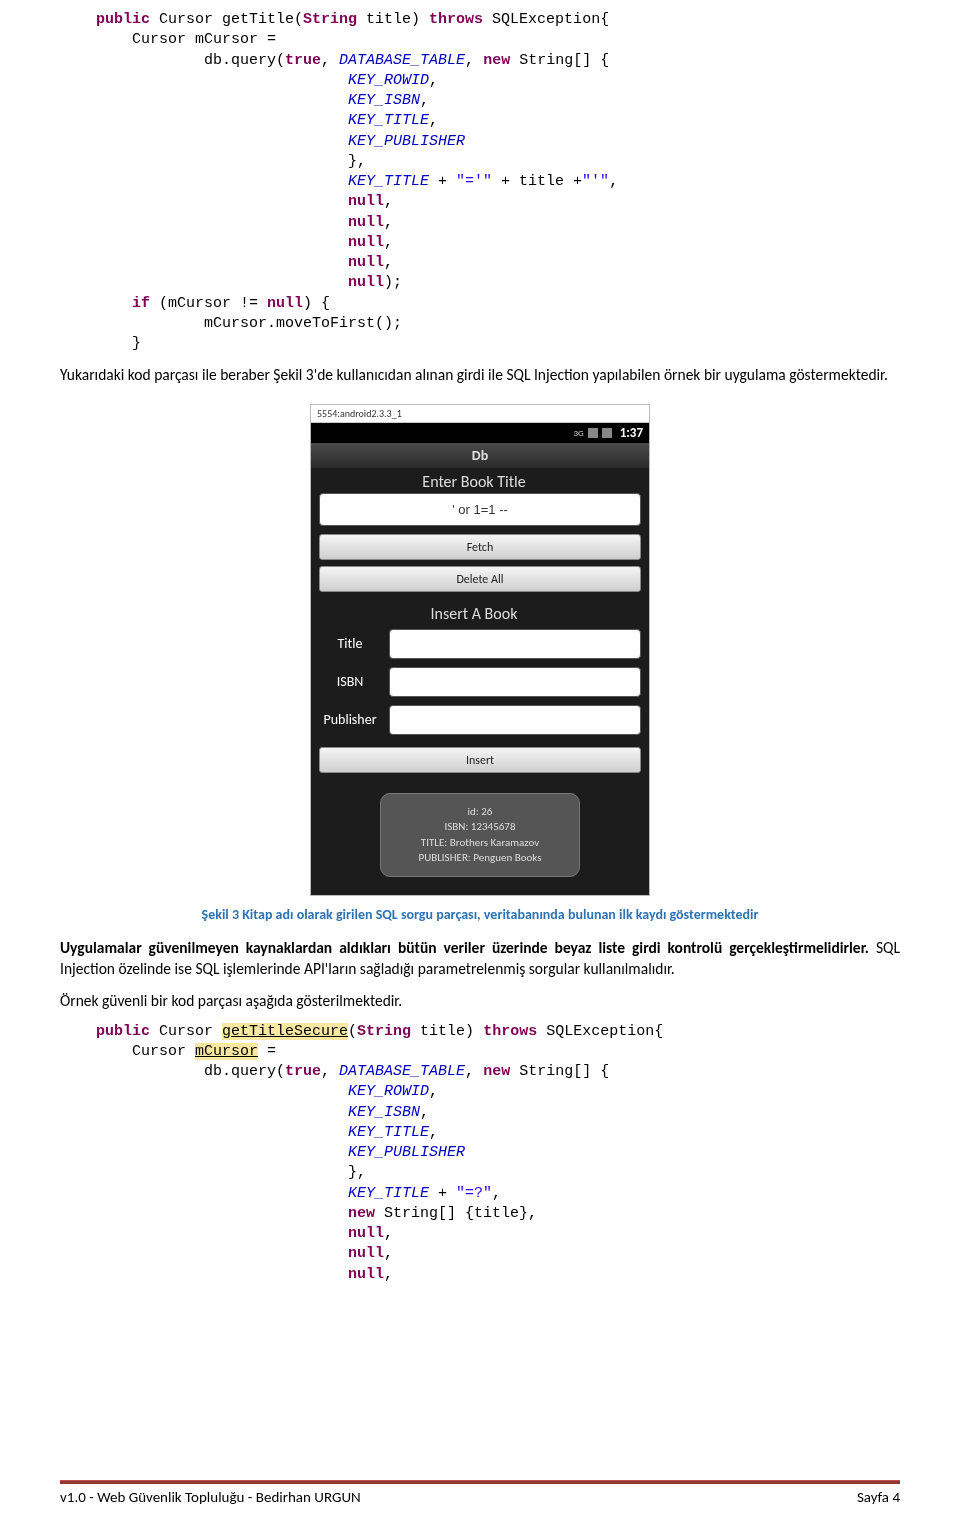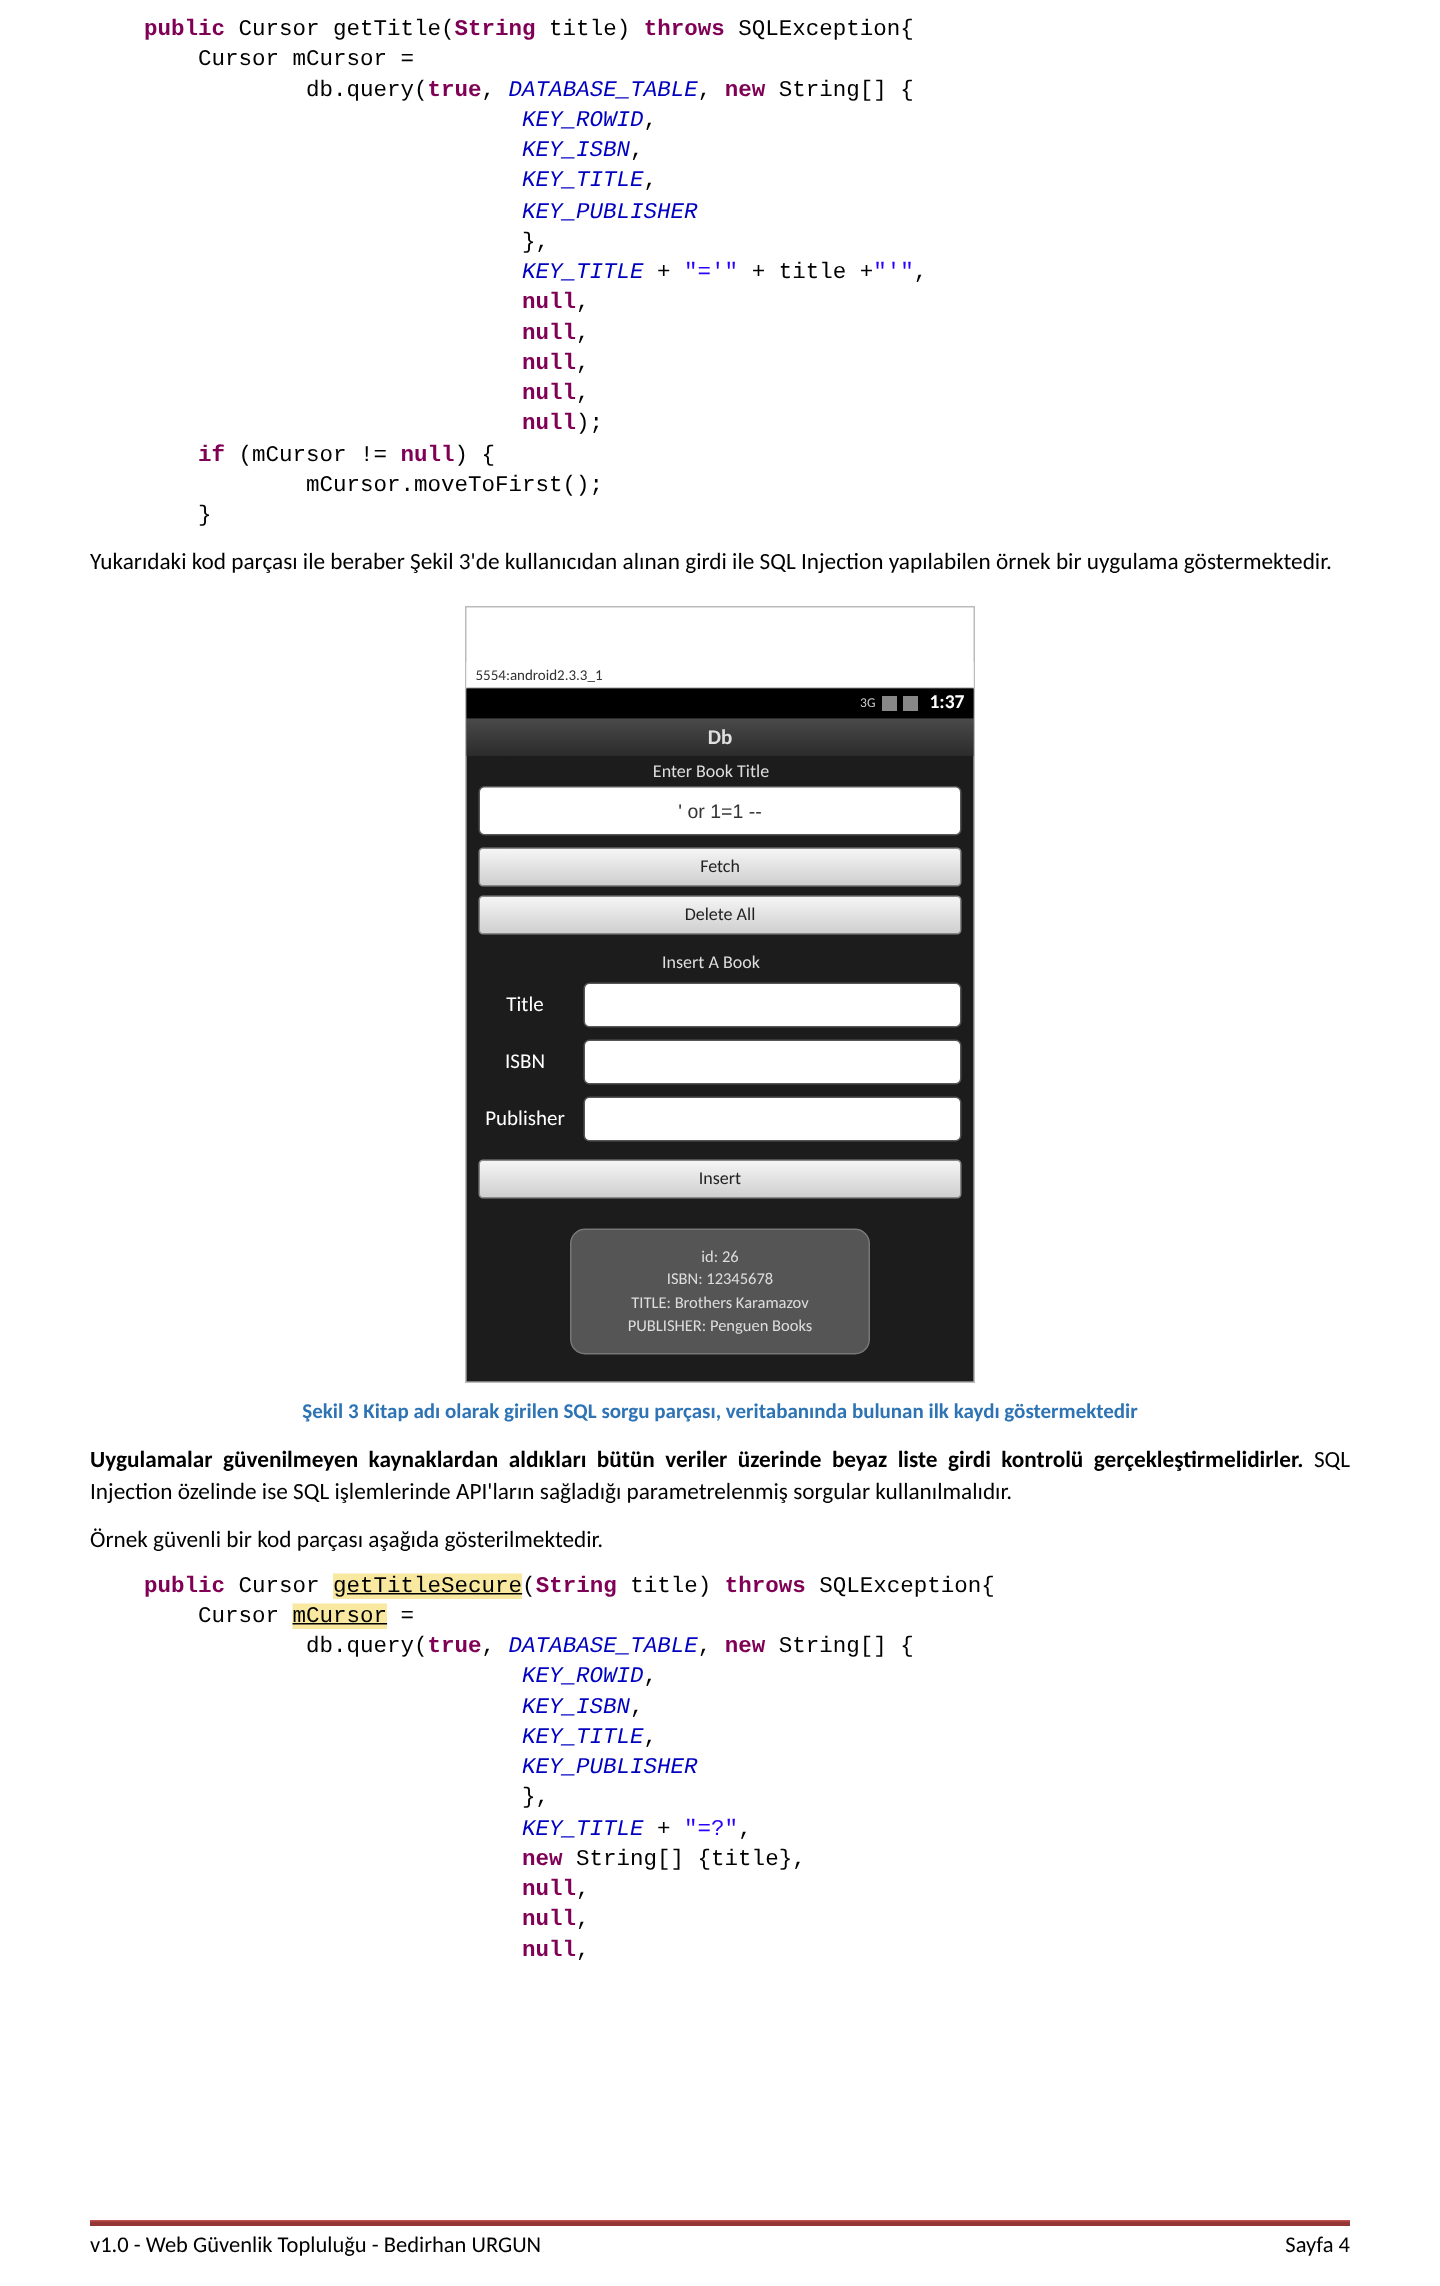--- a/index.html
+++ b/index.html
@@ -45,21 +45,20 @@
     margin: 18px auto 8px auto;
     border: 1px solid #bbb;
     background: #fff;
   }
   .emu-title {
     background: #fff;
     font-size: 10px;
     color: #333;
     padding: 2px 6px;
     border-bottom: 1px solid #ccc;
-    margin-top: 36px;
   }
   .emu-body {
     background: #1c1c1c;
     padding: 0 0 18px 0;
     text-align: center;
   }
   .status-bar {
     height: 20px;
     background: #000;
     display: flex;
@@ -74,21 +73,21 @@
   .status-icon { width: 10px; height: 10px; background: #888; display: inline-block; }
   .app-title {
     color: #e0e0e0;
     background: linear-gradient(#4a4a4a, #2b2b2b);
     padding: 4px 8px;
     font-size: 14px;
     font-weight: bold;
   }
   .section-lbl {
     color: #ddd;
-    font-size: 12px;
+    font-size: 16px;
     padding: 4px 20px 2px 8px;
   }
   .search-input {
     margin: 0 8px;
     background: #fff;
     border: 1px solid #555;
     border-radius: 4px;
     padding: 8px 10px;
     font-size: 13px;
     font-family: Arial, sans-serif;

